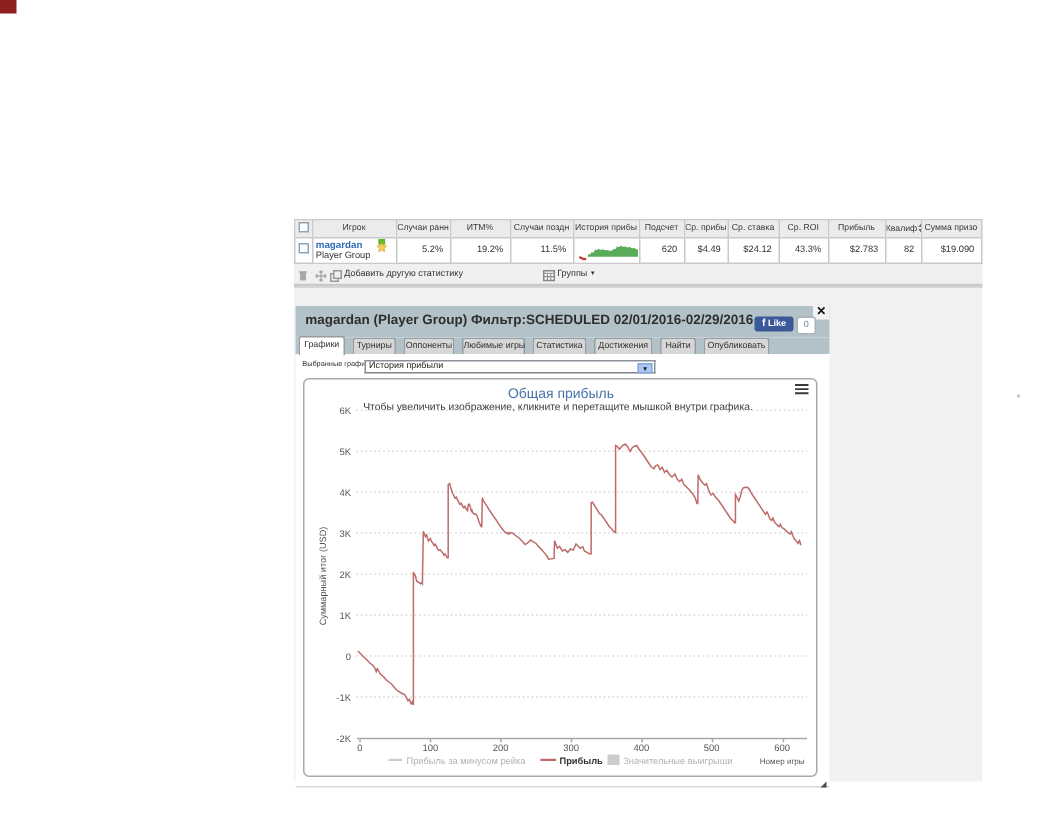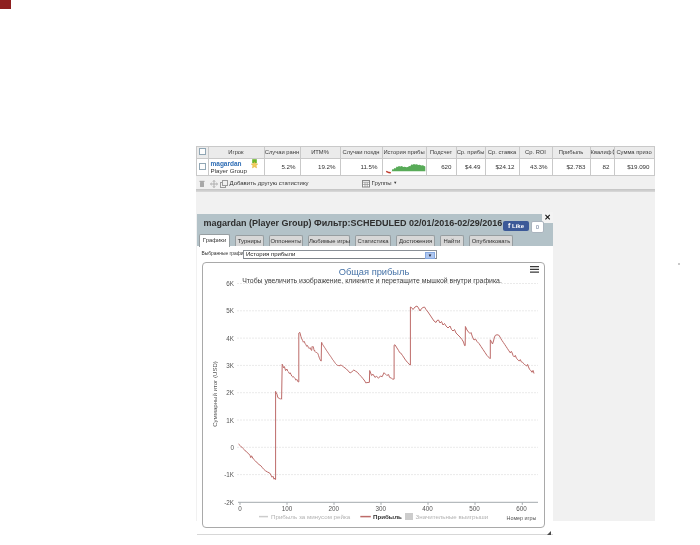--- a/index.html
+++ b/index.html
@@ -17,21 +17,21 @@
   #tbl td,#tbl th{border:1px solid #c9c9c9;padding:0;margin:0;overflow:hidden;white-space:nowrap;}
   #tbl th{background:#ebebeb;font-weight:normal;color:#3a3a3a;height:11px;font-size:5.8px;text-align:center;}
   #tbl td{background:#fff;height:16px;text-align:right;padding-right:4px;}
   #tbl td.pl{text-align:left;padding-left:2px;padding-right:0;}
   .cb{width:5px;height:5px;border:1px solid #90a6b4;background:#fdfdfd;display:inline-block;}
   .lnk{color:#2e6db5;font-weight:bold;font-size:6.5px;}
   
   #toolbar{left:195.5px;top:175.5px;width:459px;height:13.8px;font-size:6px;color:#333;background:#f0f0f0;}
   #toolbar span{position:absolute;top:3px;}
   
-  #popup{left:197px;top:214px;width:356px;height:321px;background:#fff;}
+  #popup{left:197px;top:204px;width:356px;height:321px;background:#fff;}
   #phead{left:0;top:0;width:356px;height:21px;background:#b3c2c8;}
   #ptitle{left:6.5px;top:4px;font-size:9px;font-weight:bold;color:#2e2e2e;letter-spacing:0px;}
   
   #fblike{left:306px;top:7px;width:26px;height:10px;background:#3b5998;border-radius:2px;color:#fff;
           font-size:6px;font-weight:bold;text-align:center;line-height:10px;}
   #fbcount{left:334px;top:7px;width:11px;height:10px;background:#fff;border:1px solid #aab4be;border-radius:2px;
           color:#6a7a95;font-size:6px;text-align:center;line-height:10px;}
   #pclose{left:345px;top:-2px;width:11px;height:11px;background:#f3f3f3;color:#111;font-size:8px;
           font-weight:bold;text-align:center;line-height:11px;}
   

